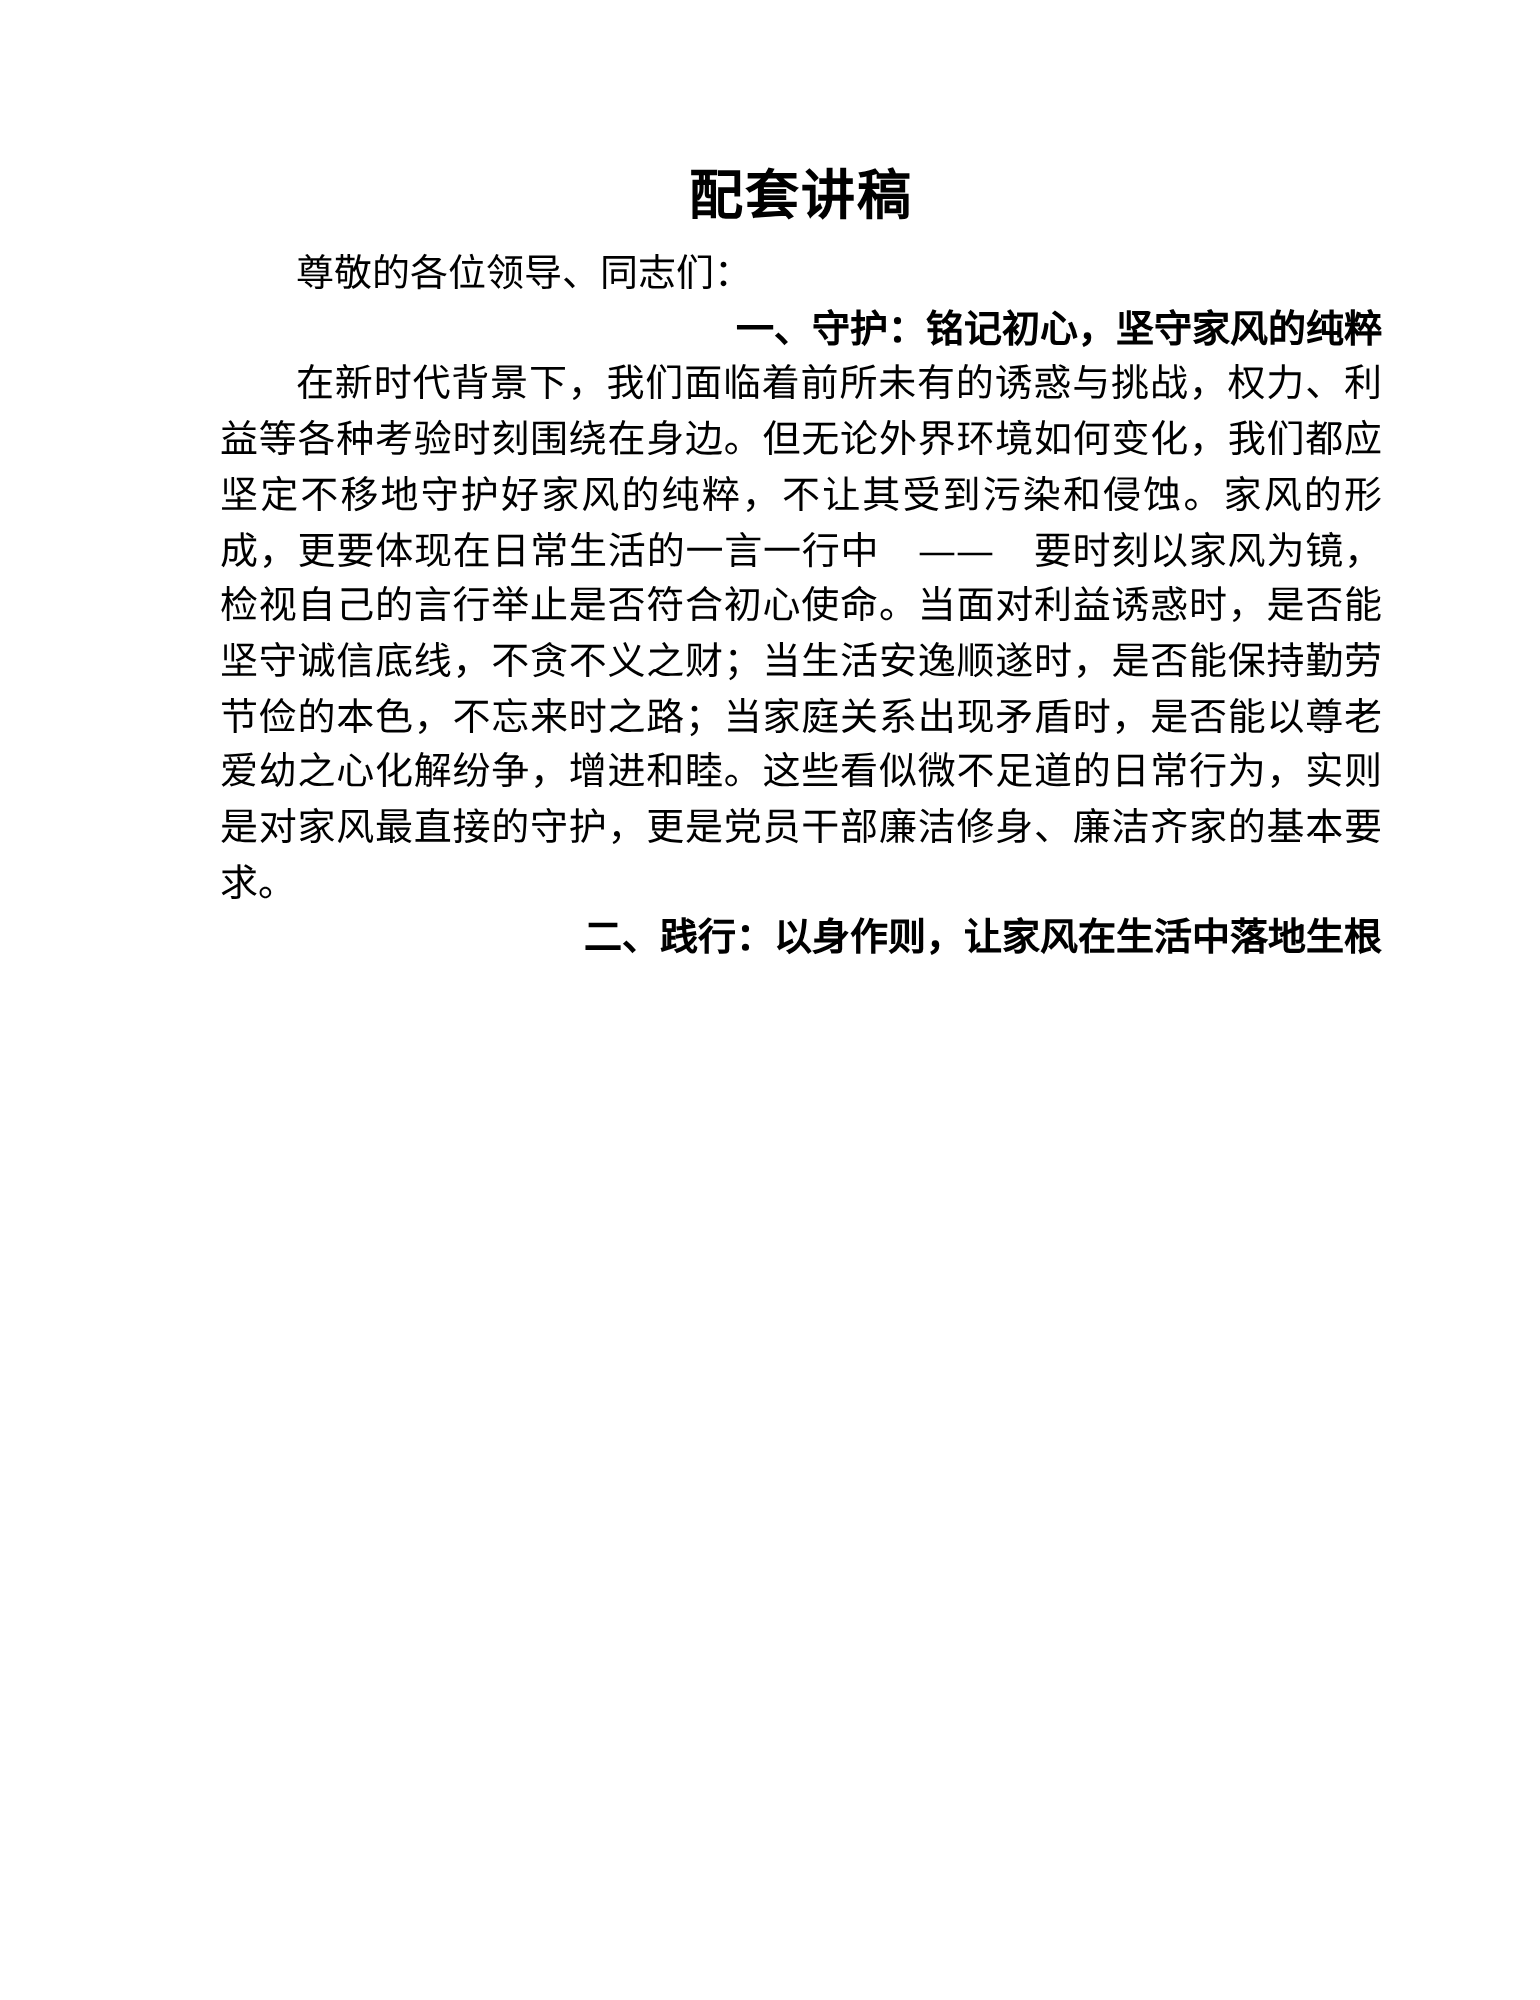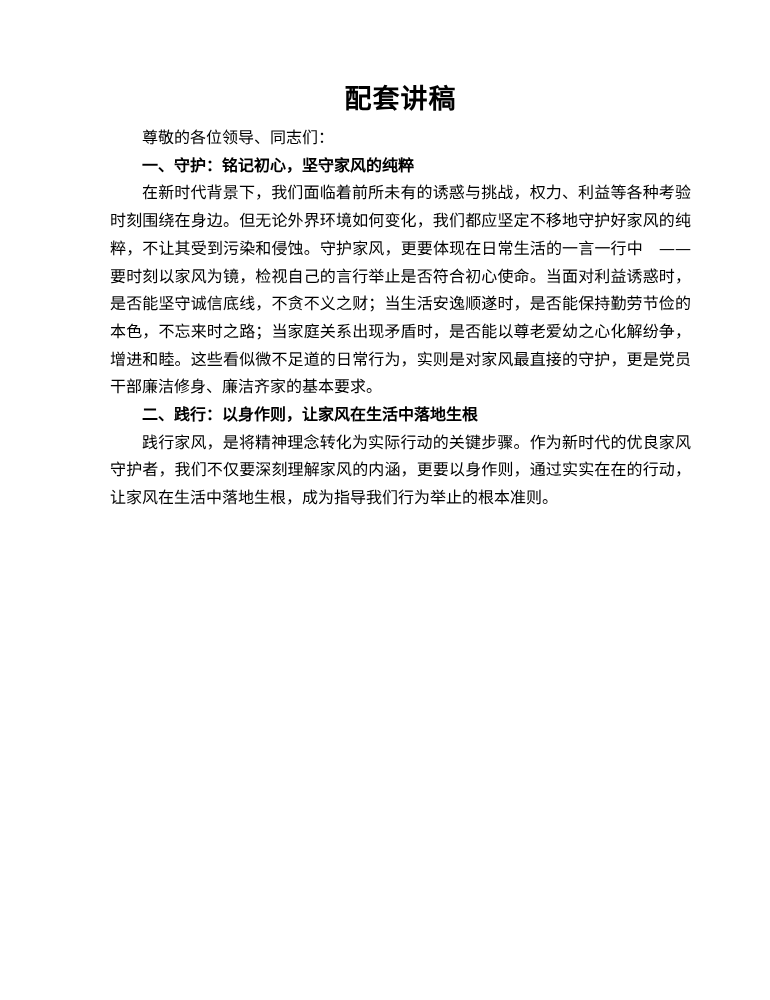--- a/index.html
+++ b/index.html
@@ -24,43 +24,42 @@
   .doc-title {
     margin: 0 0 4px 0;
     font-size: 27px;
     line-height: 42px;
     font-weight: bold;
     text-align: center;
     letter-spacing: 1px;
   }
   .doc-block {
     margin: 0;
-    font-size: 16px;
+    font-size: 19px;
     line-height: 27.7px;
     text-align: justify;
     text-justify: inter-character;
     text-indent: 2em;
     word-break: break-all;
   }
   .doc-block.heading {
     font-weight: bold;
-    text-align: left;
+    text-align: right;
   }
 </style>
 </head>
 <body>
 
 <div class="page">
   <h1 class="doc-title">配套讲稿</h1>
 
   <p class="doc-block">尊敬的各位领导、同志们：</p>
 
 
   <p class="doc-block heading">一、守护：铭记初心，坚守家风的纯粹</p>
 
 
-  <p class="doc-block">在新时代背景下，我们面临着前所未有的诱惑与挑战，权力、利益等各种考验时刻围绕在身边。但无论外界环境如何变化，我们都应坚定不移地守护好家风的纯粹，不让其受到污染和侵蚀。守护家风，更要体现在日常生活的一言一行中　——　要时刻以家风为镜，检视自己的言行举止是否符合初心使命。当面对利益诱惑时，是否能坚守诚信底线，不贪不义之财；当生活安逸顺遂时，是否能保持勤劳节俭的本色，不忘来时之路；当家庭关系出现矛盾时，是否能以尊老爱幼之心化解纷争，增进和睦。这些看似微不足道的日常行为，实则是对家风最直接的守护，更是党员干部廉洁修身、廉洁齐家的基本要求。</p>
+  <p class="doc-block">在新时代背景下，我们面临着前所未有的诱惑与挑战，权力、利益等各种考验时刻围绕在身边。但无论外界环境如何变化，我们都应坚定不移地守护好家风的纯粹，不让其受到污染和侵蚀。家风的形成，更要体现在日常生活的一言一行中　——　要时刻以家风为镜，检视自己的言行举止是否符合初心使命。当面对利益诱惑时，是否能坚守诚信底线，不贪不义之财；当生活安逸顺遂时，是否能保持勤劳节俭的本色，不忘来时之路；当家庭关系出现矛盾时，是否能以尊老爱幼之心化解纷争，增进和睦。这些看似微不足道的日常行为，实则是对家风最直接的守护，更是党员干部廉洁修身、廉洁齐家的基本要求。</p>
 
   <p class="doc-block heading">二、践行：以身作则，让家风在生活中落地生根</p>
 
-  <p class="doc-block">践行家风，是将精神理念转化为实际行动的关键步骤。作为新时代的优良家风守护者，我们不仅要深刻理解家风的内涵，更要以身作则，通过实实在在的行动，让家风在生活中落地生根，成为指导我们行为举止的根本准则。</p>
 
 </div>
 
 </body></html>

